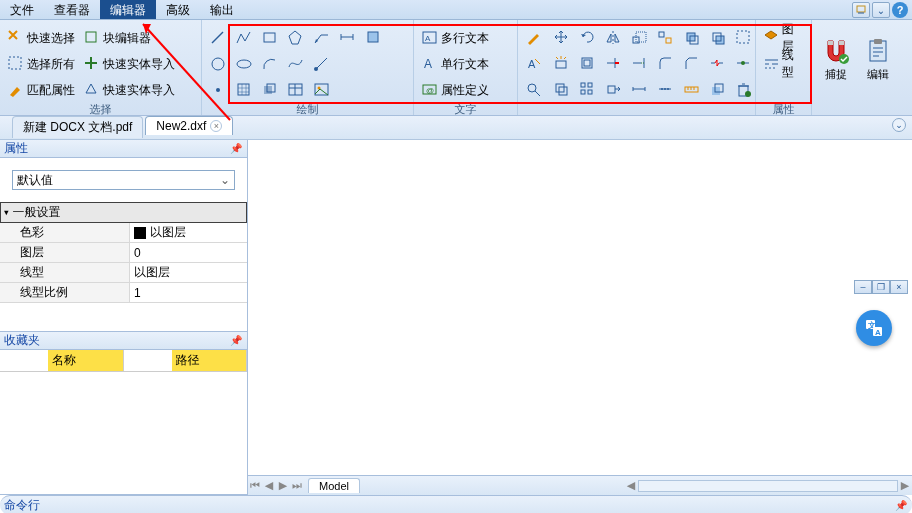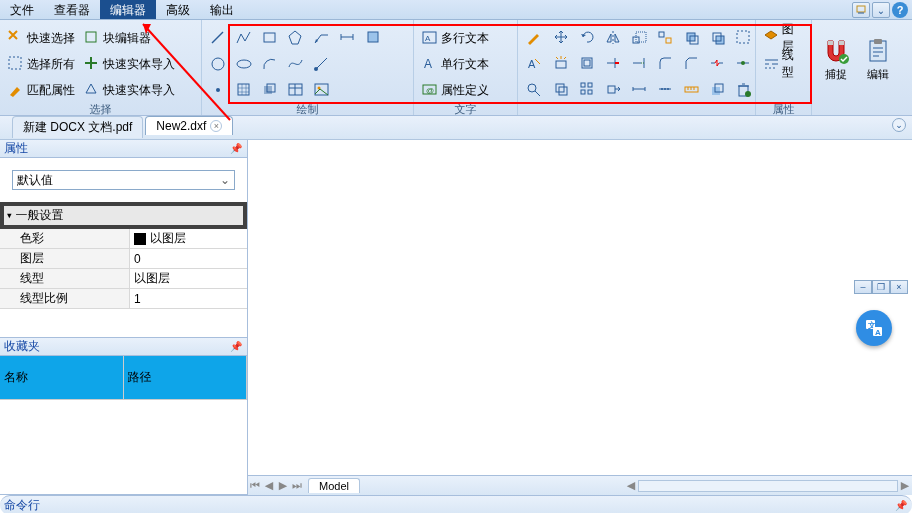--- a/index.html
+++ b/index.html
@@ -33,28 +33,28 @@
 
 
 .main { display: flex; height: 355px; }
 .left-panel { width: 248px; display:flex; flex-direction:column; border-right:1px solid #a7bedc;}
 .panel { border-bottom:1px solid #a7bedc; display:flex; flex-direction:column;}
 .panel-header { height:18px; background: linear-gradient(#e9f1fb,#d8e6f5); border-bottom:1px solid #a7bedc; display:flex; align-items:center; font-size:12px; padding:0 4px; color:#1648a5;}
 .panel-header .pin { margin-left:auto; font-size:10px; color:#666;}
 .combo { height:20px; border:1px solid #8aa9ca; background:#fff; font-size:12px; display:flex; align-items:center; padding:0 4px; margin:12px; position:relative;}
 .combo::after{content:"⌄";position:absolute;right:4px;color:#666;}
 .prop-grid { font-size:12px; }
-.prop-section { background:#e8e8e8; border:4px solid #404040; padding:1px 4px; display:flex;align-items:center;}
+.prop-section { background:#e8e8e8; border:1px solid #404040; padding:1px 4px; display:flex;align-items:center;}
 .prop-section::before{content:"▸ ";font-size:9px;transform:rotate(90deg);display:inline-block;margin-right:3px;}
 .prop-row { display:flex; border-bottom:1px solid #d8d8d8;}
 .prop-name { width: 130px; padding:1px 4px 1px 20px; border-right:1px solid #d8d8d8; background:#f4f4f4;}
 .prop-val { flex:1; padding:1px 4px; background:#fff; display:flex; align-items:center; gap:4px;}
 .swatch { width:12px;height:12px;background:#000;display:inline-block;}
 .fav-table { display:flex; font-size:12px; border-bottom:1px solid #ccc;}
-.fav-col { flex:1; padding:13px 4px; background:#0ea5e9; border-right:1px solid #ccc;}
+.fav-col { flex:1; padding:2px 4px; background:#fde047; border-right:1px solid #ccc;margin-left:48px;}
 .canvas { flex:1; background:#fff; position:relative;}
 .model-tabs { position:absolute; bottom:0; left:0; right:0; height:20px; background:linear-gradient(#e9f1fb,#d8e6f5); display:flex; align-items:center; font-size:11px; border-top:1px solid #a7bedc;}
 .mtab-nav { width:14px; text-align:center; color:#888;}
 .mtab { padding:1px 10px; background:#fff; border:1px solid #b0c6df; border-bottom:none; border-radius:3px 3px 0 0; margin-left:4px;}
 .bottom-bar { height:20px; background:linear-gradient(#e9f1fb,#d8e6f5); border-top:1px solid #a7bedc; display:flex; align-items:center; font-size:12px; padding:0 4px; color:#1648a5;border-radius:10px;}
 .bottom-bar .pin { margin-left:auto;color:#666;font-size:10px;}
 
 
 .anno-arrow { position:absolute; top:20px; left:135px; pointer-events:none;}
 .anno-rect { position:absolute; border:2px solid red; pointer-events:none;}

